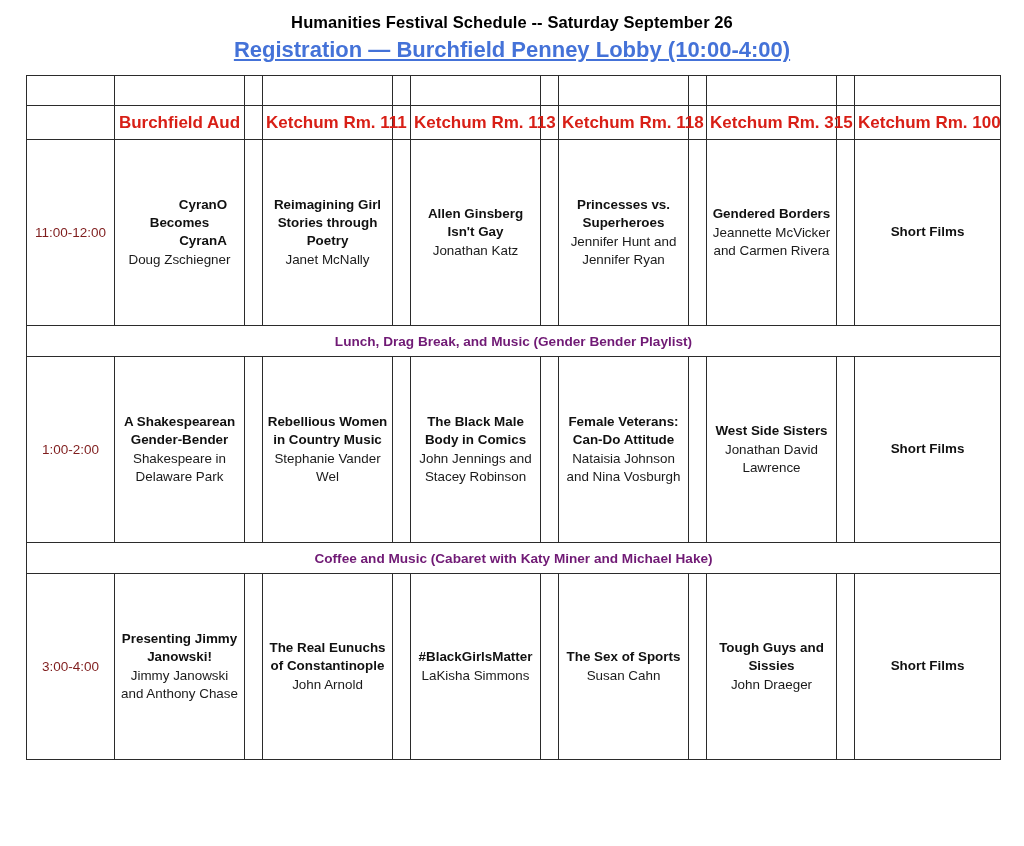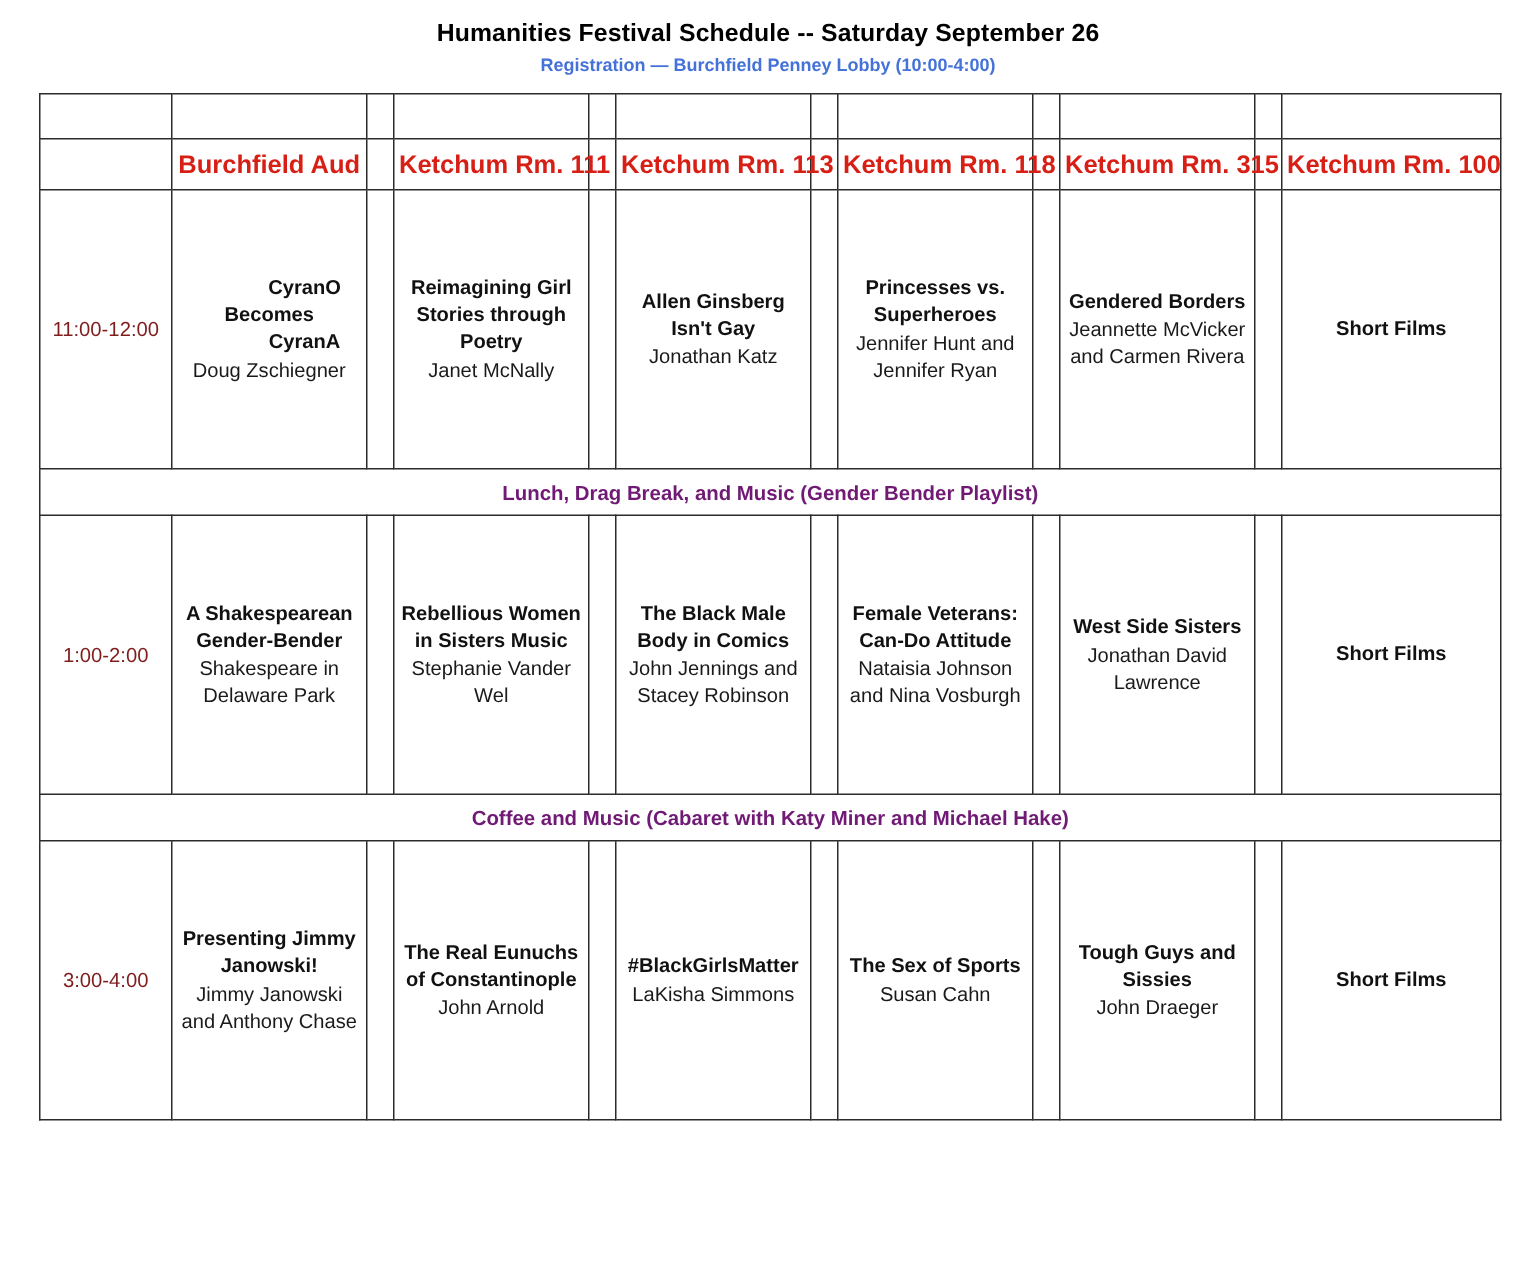--- a/index.html
+++ b/index.html
@@ -27,25 +27,26 @@
     text-align: center;
   }
   .main-title {
     font-size: 16.5px;
     font-weight: bold;
     color: #000000;
     letter-spacing: 0.1px;
     line-height: 1.3;
   }
   .sub-title {
-    font-size: 12px;
+    font-size: 22px;
     font-weight: bold;
     color: #4472d8;
     line-height: 1.3;
     margin-top: 3px;
+    text-decoration: underline;
   }
 
   .table-wrap {
     margin: 10px auto 0 auto;
     width: 972px;
   }
 
   table.schedule {
     border-collapse: collapse;
     table-layout: fixed;
@@ -231,21 +232,21 @@
           <td class="time-cell">1:00-2:00</td>
           <td>
             <div class="session">
               <div class="s-title">A Shakespearean Gender-Bender</div>
               <div class="s-people">Shakespeare in Delaware Park</div>
             </div>
           </td>
           <td class="gap-cell"></td>
           <td>
             <div class="session">
-              <div class="s-title">Rebellious Women in Sisters Music</div>
+              <div class="s-title">Rebellious Women in Country Music</div>
               <div class="s-people">Stephanie Vander Wel</div>
             </div>
           </td>
           <td class="gap-cell"></td>
           <td>
             <div class="session">
               <div class="s-title">The Black Male Body in Comics</div>
               <div class="s-people">John Jennings and Stacey Robinson</div>
             </div>
           </td>

